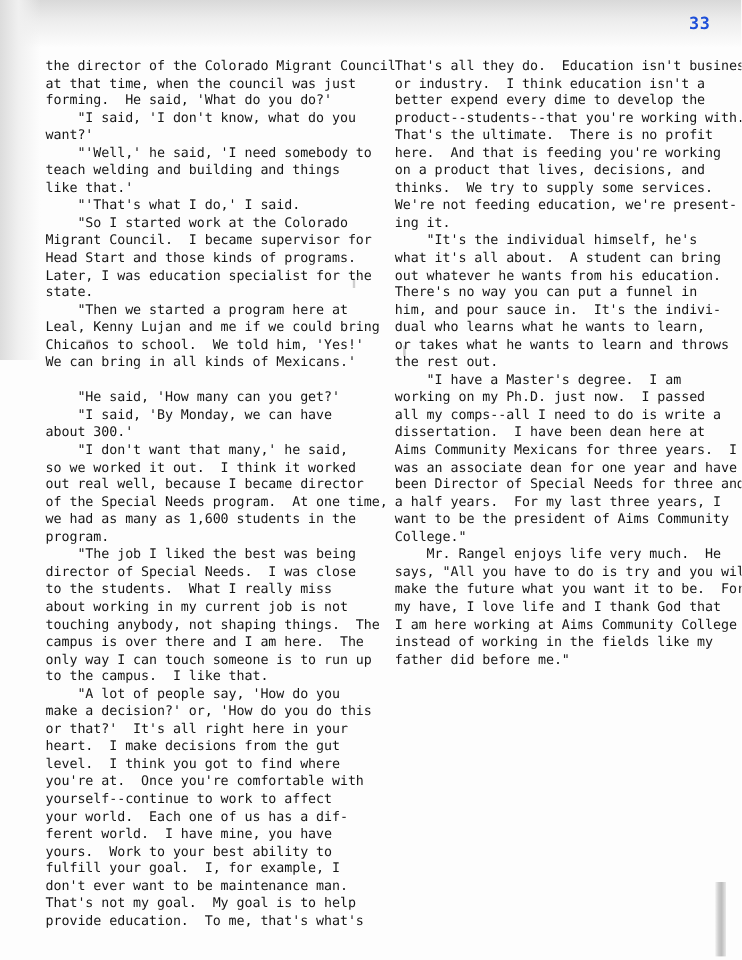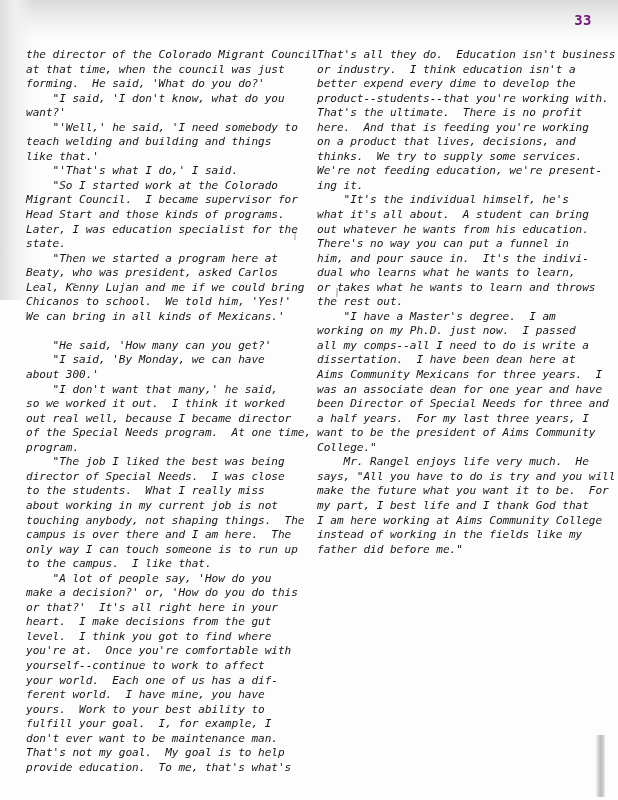--- a/index.html
+++ b/index.html
@@ -53,28 +53,28 @@
     position: absolute; left: 500px; top: 273px;
     width: 3px; height: 3px; background: #d5d5d5;
   }
   
   .page-number {
     position: absolute;
     right: 26px;
     top: 12px;
     font-size: 14px;
     font-weight: bold;
-    color: #701a75;
+    color: #1d4ed8;
     letter-spacing: 0.5px;
   }
   
   .columns {
     position: absolute;
-    left: 0; top: 0;
-    width: 499px; height: 800px; font-style: italic;
+    left: 12px; top: 0;
+    width: 499px; height: 800px;
   }
   .column {
     position: absolute;
     top: 48px;
   }
   .column.left  { left: 26px;  width: 272px; }
   .column.right { left: 317px; width: 284px; }
 
   .line {
     display: block;
@@ -111,32 +111,32 @@
         <span class="line">    "'Well,' he said, 'I need somebody to</span>
         <span class="line">teach welding and building and things</span>
         <span class="line">like that.'</span>
         <span class="line">    "'That's what I do,' I said.</span>
         <span class="line">    "So I started work at the Colorado</span>
         <span class="line">Migrant Council.  I became supervisor for</span>
         <span class="line">Head Start and those kinds of programs.</span>
         <span class="line">Later, I was education specialist for the</span>
         <span class="line">state.</span>
         <span class="line">    "Then we started a program here at</span>
-        <span class="line">Beaty, who was president, asked Carlos</span>
         <span class="line">Leal, Kenny Lujan and me if we could bring</span>
         <span class="line">Chicanos to school.  We told him, 'Yes!'</span>
         <span class="line">We can bring in all kinds of Mexicans.'</span>
         <span class="line blank">&nbsp;</span>
         <span class="line">    "He said, 'How many can you get?'</span>
         <span class="line">    "I said, 'By Monday, we can have</span>
         <span class="line">about 300.'</span>
         <span class="line">    "I don't want that many,' he said,</span>
         <span class="line">so we worked it out.  I think it worked</span>
         <span class="line">out real well, because I became director</span>
         <span class="line">of the Special Needs program.  At one time,</span>
+        <span class="line">we had as many as 1,600 students in the</span>
         <span class="line">program.</span>
         <span class="line">    "The job I liked the best was being</span>
         <span class="line">director of Special Needs.  I was close</span>
         <span class="line">to the students.  What I really miss</span>
         <span class="line">about working in my current job is not</span>
         <span class="line">touching anybody, not shaping things.  The</span>
         <span class="line">campus is over there and I am here.  The</span>
         <span class="line">only way I can touch someone is to run up</span>
         <span class="line">to the campus.  I like that.</span>
         <span class="line">    "A lot of people say, 'How do you</span>
@@ -179,20 +179,20 @@
         <span class="line">dissertation.  I have been dean here at</span>
         <span class="line">Aims Community Mexicans for three years.  I</span>
         <span class="line">was an associate dean for one year and have</span>
         <span class="line">been Director of Special Needs for three and</span>
         <span class="line">a half years.  For my last three years, I</span>
         <span class="line">want to be the president of Aims Community</span>
         <span class="line">College."</span>
         <span class="line">    Mr. Rangel enjoys life very much.  He</span>
         <span class="line">says, "All you have to do is try and you will</span>
         <span class="line">make the future what you want it to be.  For</span>
-        <span class="line">my part, I best life and I thank God that</span>
+        <span class="line">my have, I love life and I thank God that</span>
         <span class="line">I am here working at Aims Community College</span>
         <span class="line">instead of working in the fields like my</span>
         <span class="line">father did before me."</span>
       </div>
   </div>
 
 </div>
 
 </body></html>

